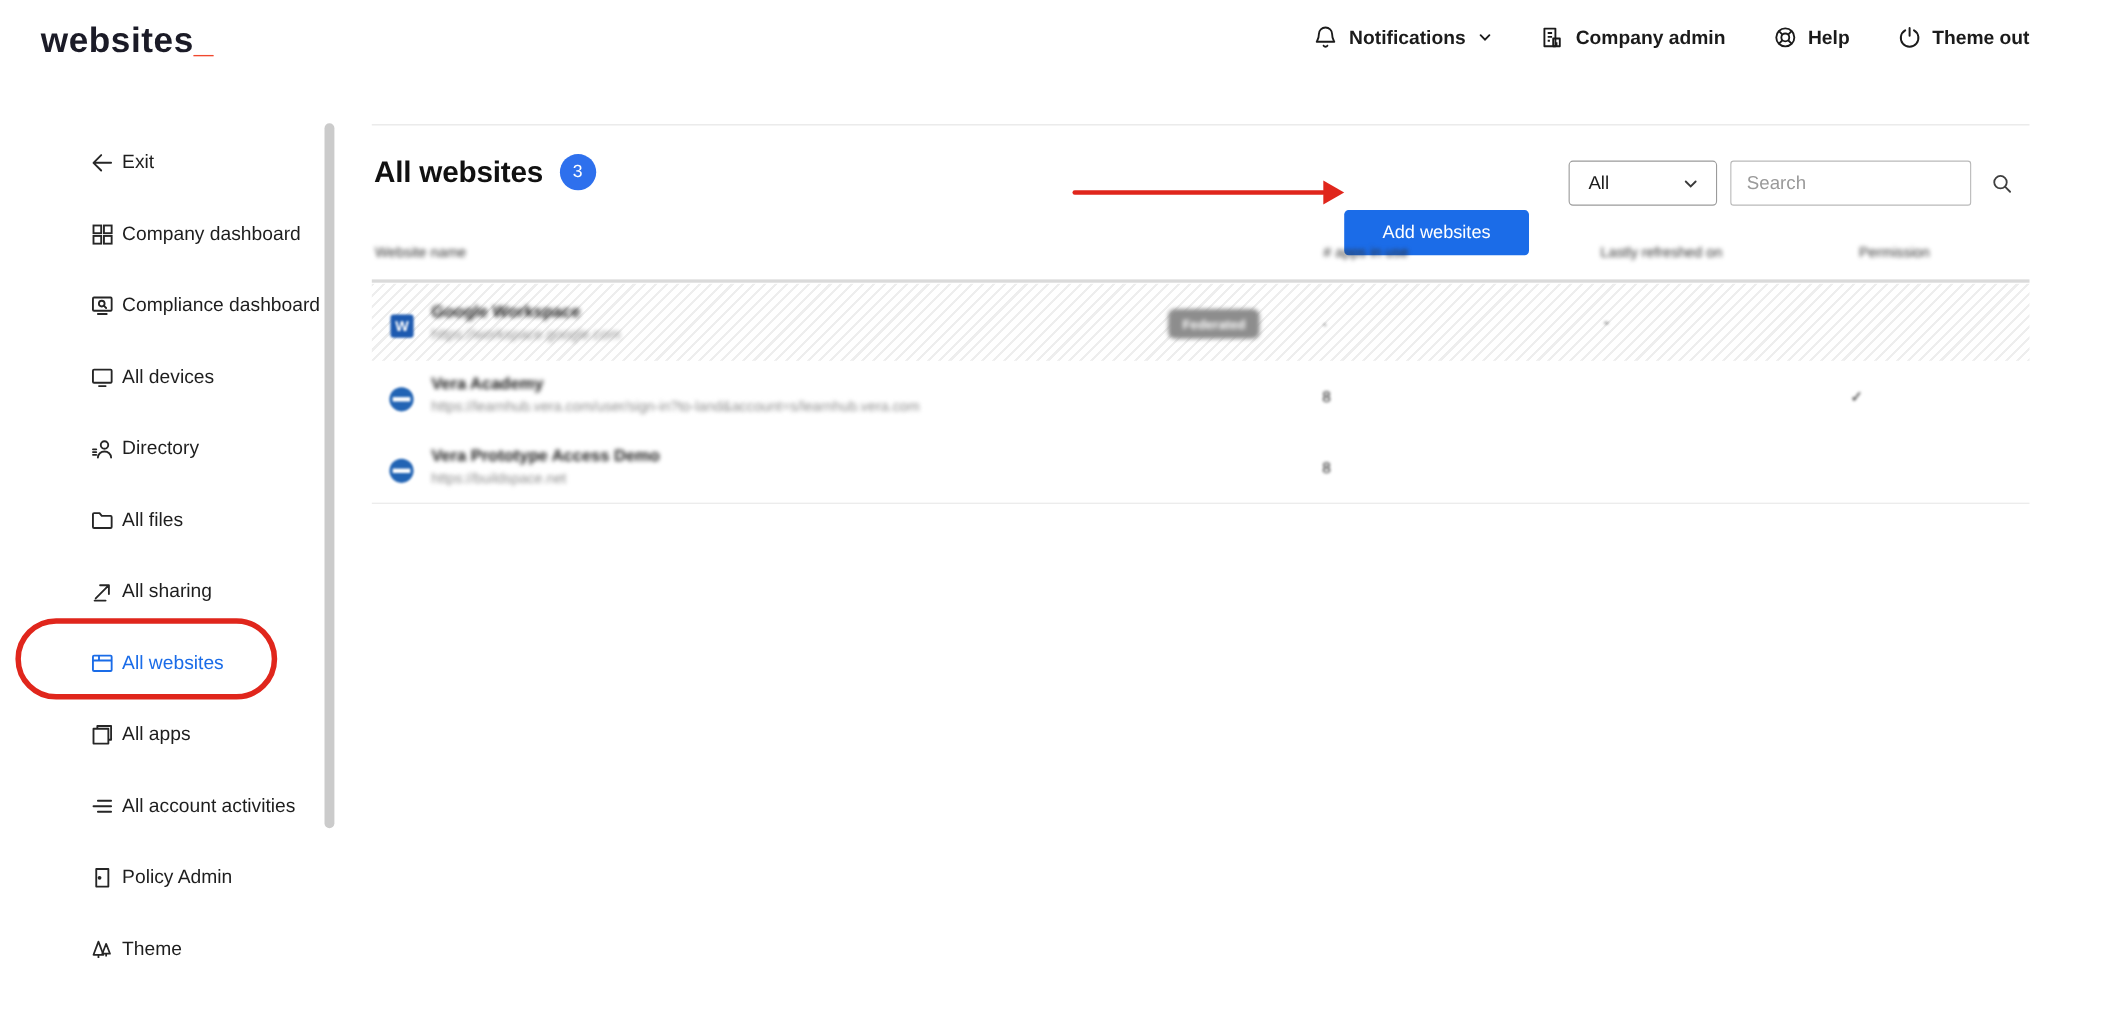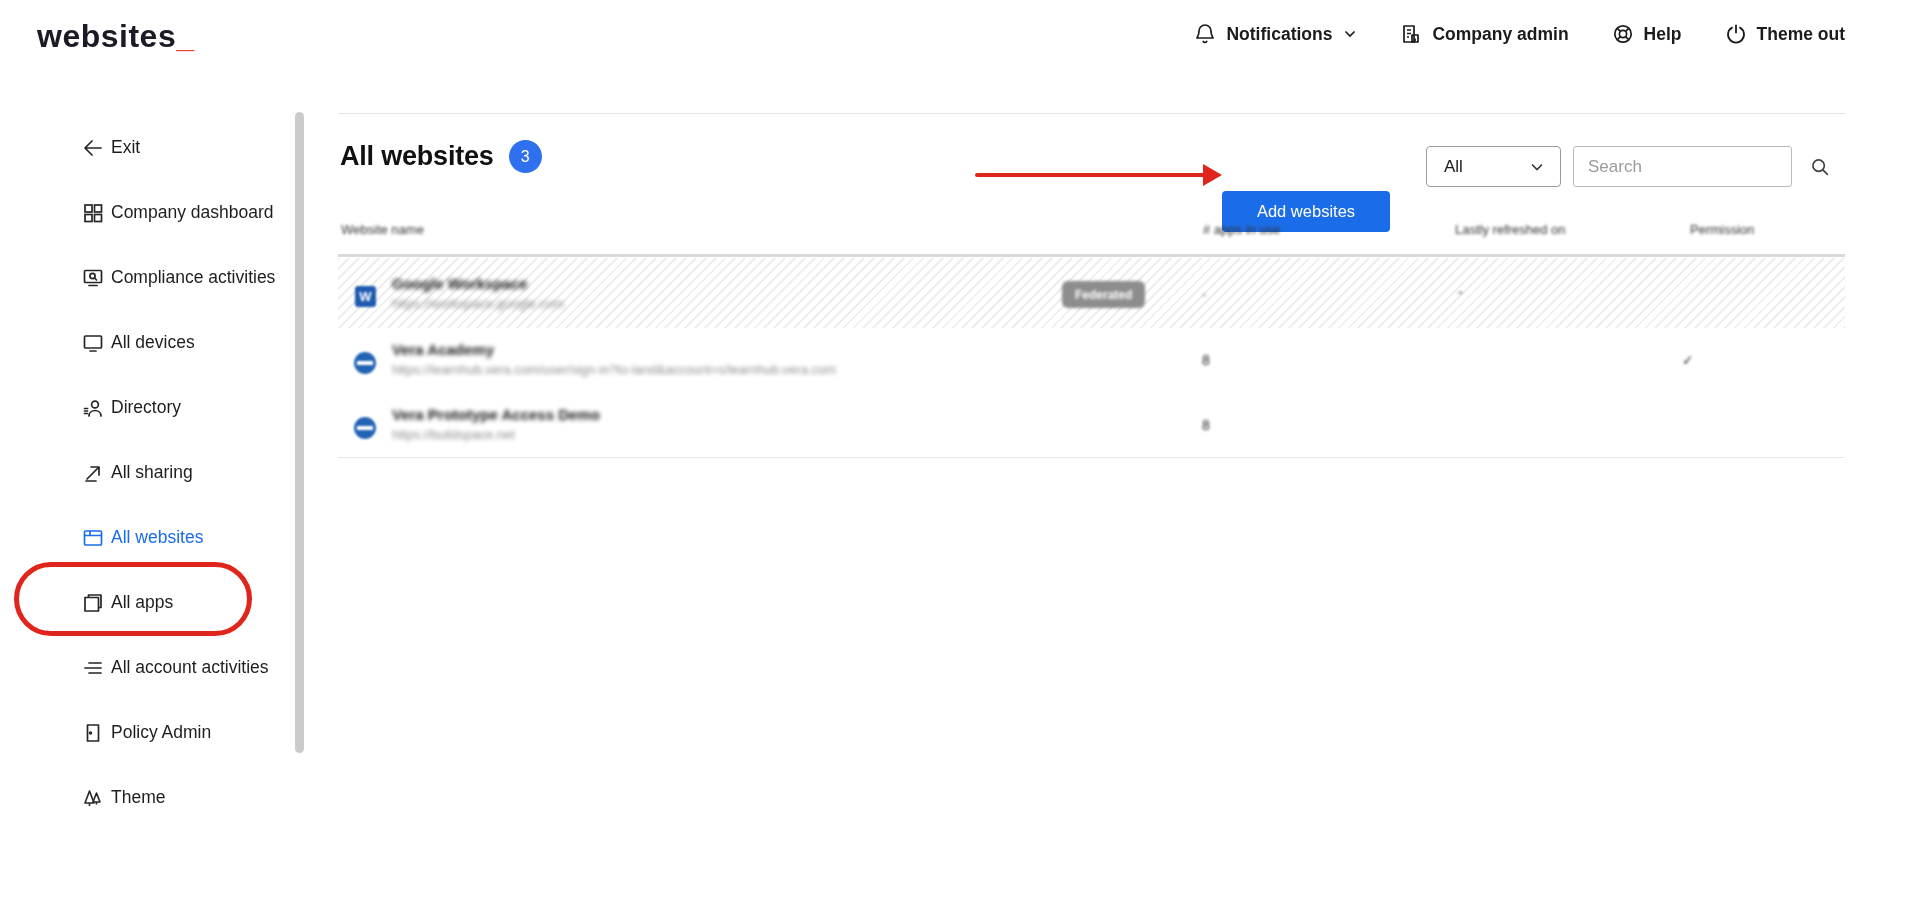--- a/index.html
+++ b/index.html
@@ -155,40 +155,48 @@
     <span>Company dashboard</span>
   </div>
   <div class="side-item">
     <span class="icn">
       <svg width="24" height="24" viewBox="0 0 24 24" fill="none" stroke="currentColor" stroke-width="1.7" stroke-linecap="round">
           <rect x="3.5" y="4.5" width="17" height="12" rx="1"></rect>
           <circle cx="11.5" cy="10" r="2.6"></circle>
           <path d="M13.5 12l2 2M8 19.5h8"></path>
         </svg>
     </span>
-    <span>Compliance activities</span>
+    <span>Compliance dashboard</span>
   </div>
   <div class="side-item">
     <span class="icn">
       <svg width="24" height="24" viewBox="0 0 24 24" fill="none" stroke="currentColor" stroke-width="1.7" stroke-linecap="round">
           <rect x="3.5" y="5" width="17" height="12" rx="1"></rect>
           <path d="M9 20h6"></path>
         </svg>
     </span>
     <span>All devices</span>
   </div>
   <div class="side-item">
     <span class="icn">
       <svg width="24" height="24" viewBox="0 0 24 24" fill="none" stroke="currentColor" stroke-width="1.7" stroke-linecap="round">
           <circle cx="14" cy="8.5" r="3.4"></circle>
           <path d="M8 20c0-3.3 2.7-5.5 6-5.5s6 2.2 6 5.5"></path>
           <path d="M3.5 12.5h3M3.5 15h3M3.5 17.5h3"></path>
         </svg>
     </span>
     <span>Directory</span>
+  </div>
+  <div class="side-item">
+    <span class="icn">
+      <svg width="24" height="24" viewBox="0 0 24 24" fill="none" stroke="currentColor" stroke-width="1.7" stroke-linejoin="round">
+          <path d="M3.5 6.5a1 1 0 0 1 1-1h5l2 2.5h8a1 1 0 0 1 1 1v9a1 1 0 0 1-1 1h-15a1 1 0 0 1-1-1z"></path>
+        </svg>
+    </span>
+    <span>All files</span>
   </div>
   <div class="side-item">
     <span class="icn">
       <svg width="24" height="24" viewBox="0 0 24 24" fill="none" stroke="currentColor" stroke-width="1.7" stroke-linecap="round" stroke-linejoin="round">
           <path d="M6 18L18 6M10 6h8v8M5 20h10"></path>
         </svg>
     </span>
     <span>All sharing</span>
   </div>
   <div class="side-item active">

